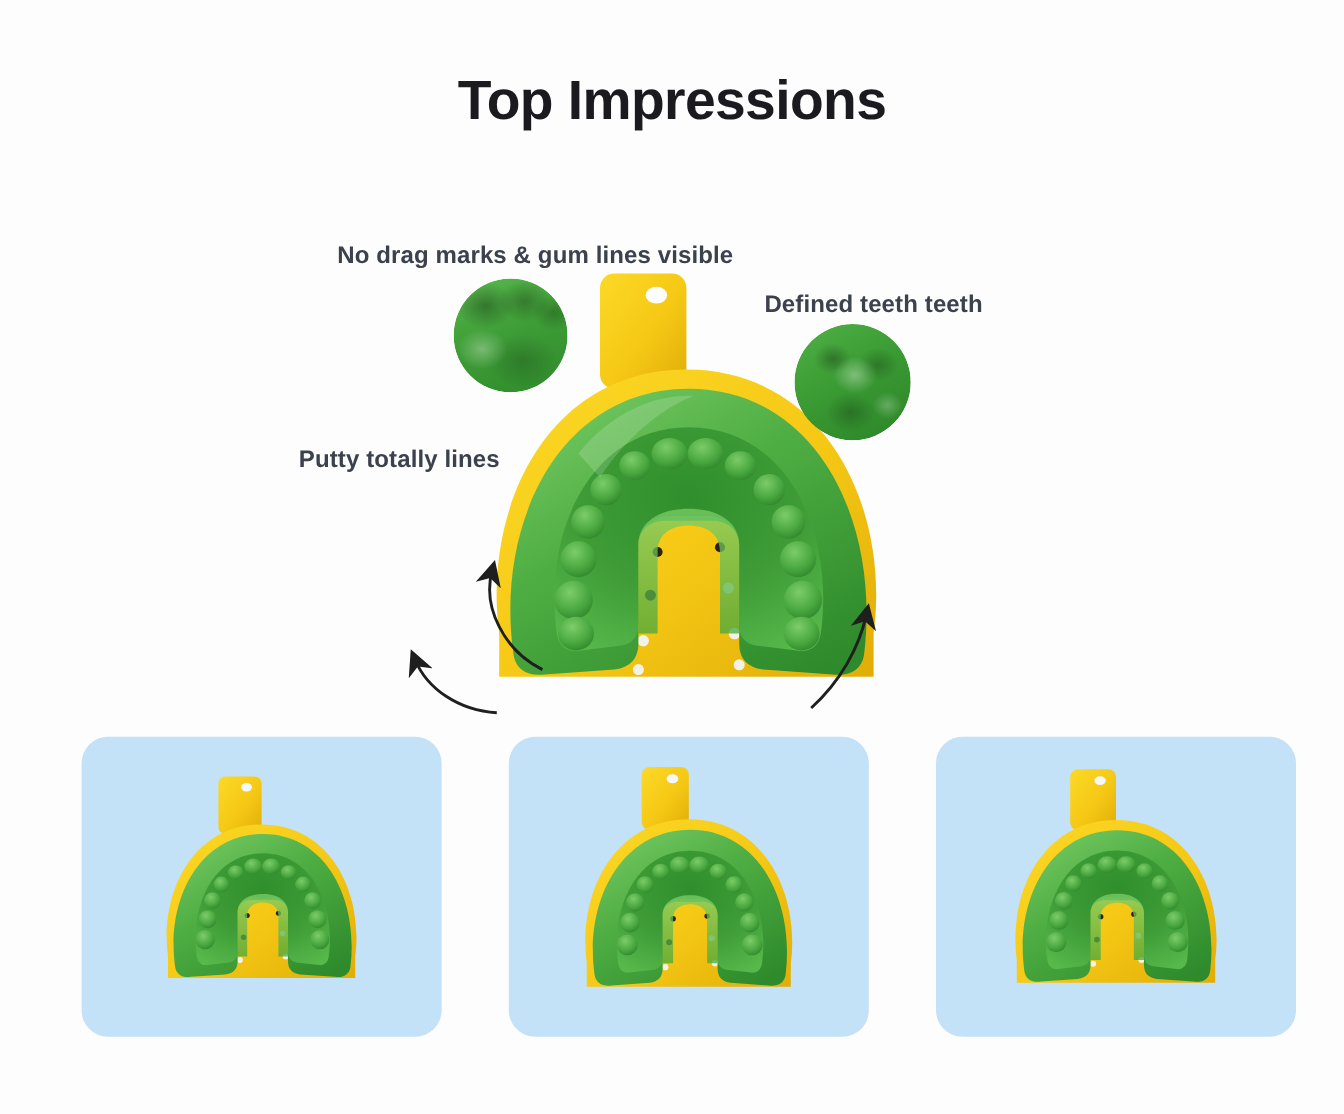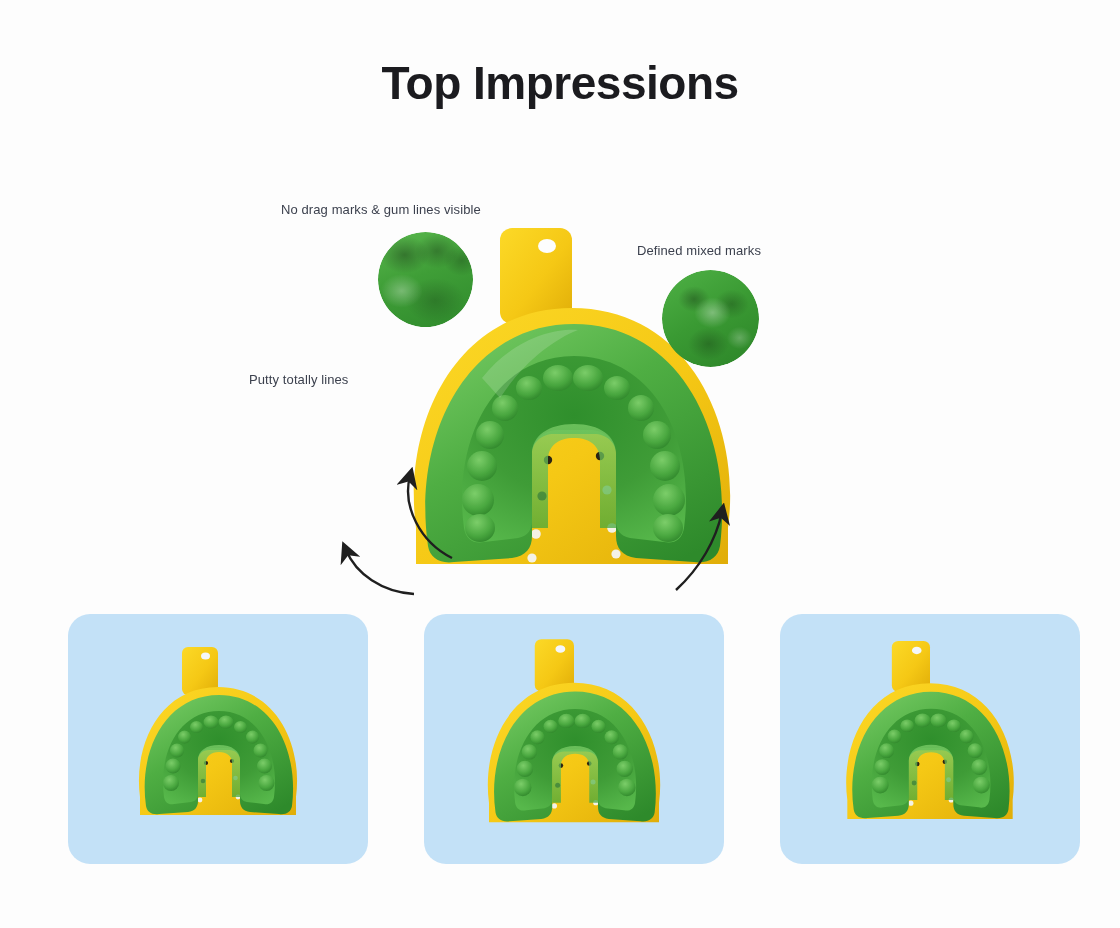--- a/index.html
+++ b/index.html
@@ -39,22 +39,22 @@
   .hero {
     position: absolute;
     left: 0;
     top: 150px;
     width: 1120px;
     height: 450px;
   }
 
   .annot {
     position: absolute;
-    font-size: 13px;
-    font-weight: 400;
+    font-size: 20px;
+    font-weight: 700;
     color: #3a3f४c;
     color: #3c414e;
     white-space: nowrap;
     letter-spacing: .1px;
   }
   .annot-top   { left: 281px; top: 52px; }
   .annot-right { left: 637px; top: 93px; }
   .annot-left  { left: 249px; top: 222px; }
 
   
@@ -219,21 +219,21 @@
         <marker id="ah" markerWidth="9" markerHeight="9" refX="5" refY="4.5" orient="auto">
           <path d="M0 0 L9 4.5 L0 9 L2.6 4.5 Z" fill="#1f1f1f"></path>
         </marker>
       </defs>
       <path d="M452 408 C 420 392, 402 356, 410 326" stroke="#1f1f1f" stroke-width="2.4" fill="none" marker-end="url(#ah)"></path>
       <path d="M676 440 C 700 418, 716 390, 722 362" stroke="#1f1f1f" stroke-width="2.4" fill="none" marker-end="url(#ah)"></path>
       <path d="M414 444 C 382 442, 356 424, 346 400" stroke="#1f1f1f" stroke-width="2.4" fill="none" marker-end="url(#ah)"></path>
     </svg>
 
     <div class="annot annot-top">No drag marks &amp; gum lines visible</div>
-    <div class="annot annot-right">Defined mixed marks</div>
+    <div class="annot annot-right">Defined teeth teeth</div>
     <div class="annot annot-left">Putty totally lines</div>
   </div>
 
   <div class="cards">
 
     <div class="card card-1">
       <div class="tray-wrap" style="top:28px;">
         <svg width="200" height="195" viewBox="0 0 400 370" xmlns="http://www.w3.org/2000/svg">
           <g>
               <rect x="128" y="0" width="72" height="96" rx="12" fill="url(#yl)"></rect>

